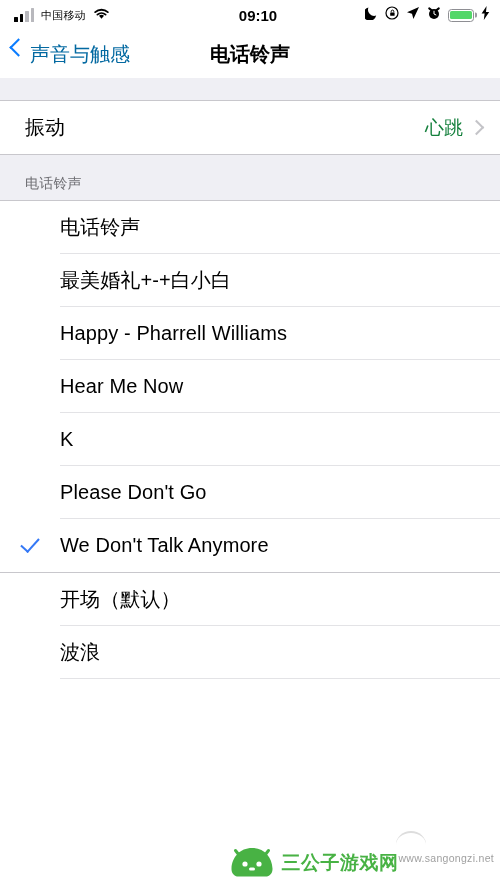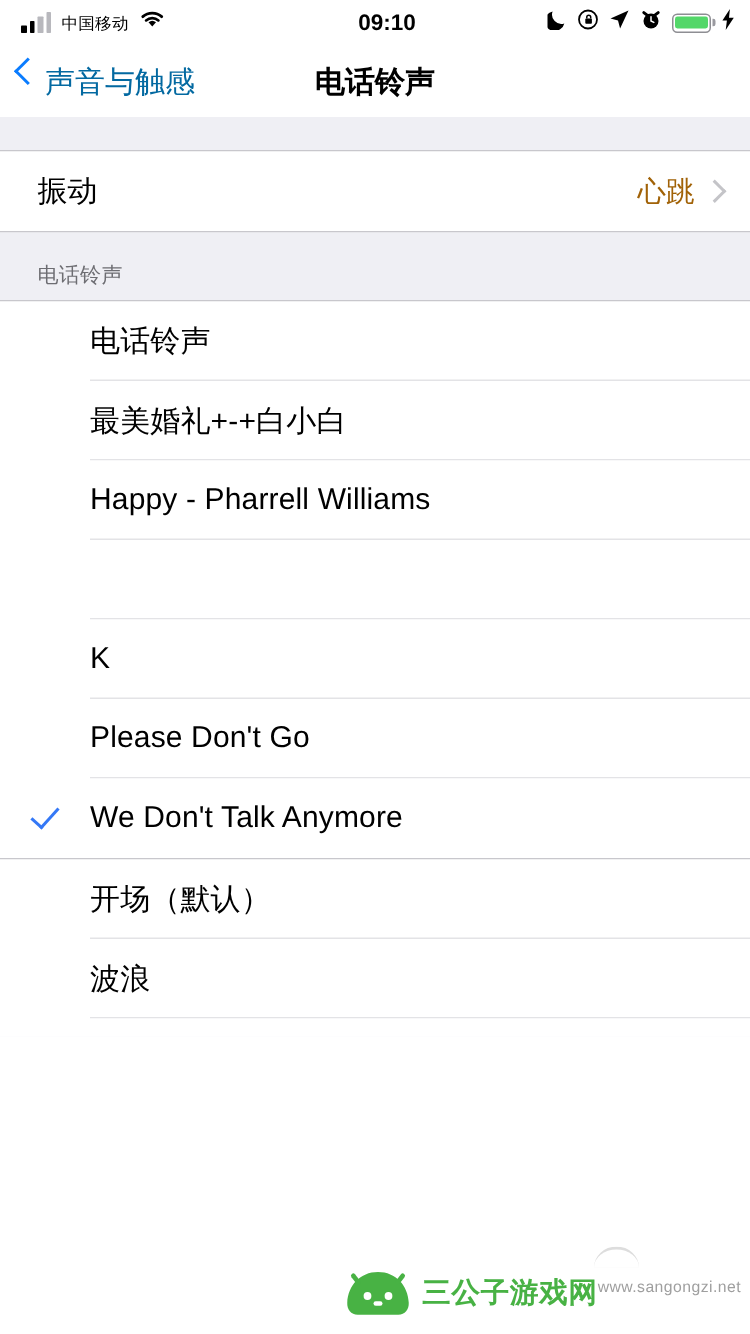--- a/index.html
+++ b/index.html
@@ -177,21 +177,21 @@
   }
 
   .cell-title {
     font-size: 20px;
     color: #000;
     padding-left: 25px;
     flex: 1;
   }
   .cell-value {
     font-size: 19px;
-    color: #a16207;
+    color: #15803d;
     padding-right: 8px;
   }
   .cell-chevron {
     width: 9px;
     height: 9px;
     border-right: 2.2px solid #c4c4c8;
     border-top: 2.2px solid #c4c4c8;
     transform: rotate(45deg);
     margin-right: 18px;
   }
@@ -386,20 +386,21 @@
             <span class="tone-label">最美婚礼+-+白小白</span>
             <span class="sep"></span>
           </div>
           <div class="tone-row">
             <span class="tone-check"></span>
             <span class="tone-label">Happy - Pharrell Williams</span>
             <span class="sep"></span>
           </div>
           <div class="tone-row">
             <span class="tone-check"></span>
+            <span class="tone-label">Hear Me Now</span>
             <span class="sep"></span>
           </div>
           <div class="tone-row">
             <span class="tone-check"></span>
             <span class="tone-label">K</span>
             <span class="sep"></span>
           </div>
           <div class="tone-row">
             <span class="tone-check"></span>
             <span class="tone-label">Please Don't Go</span>

